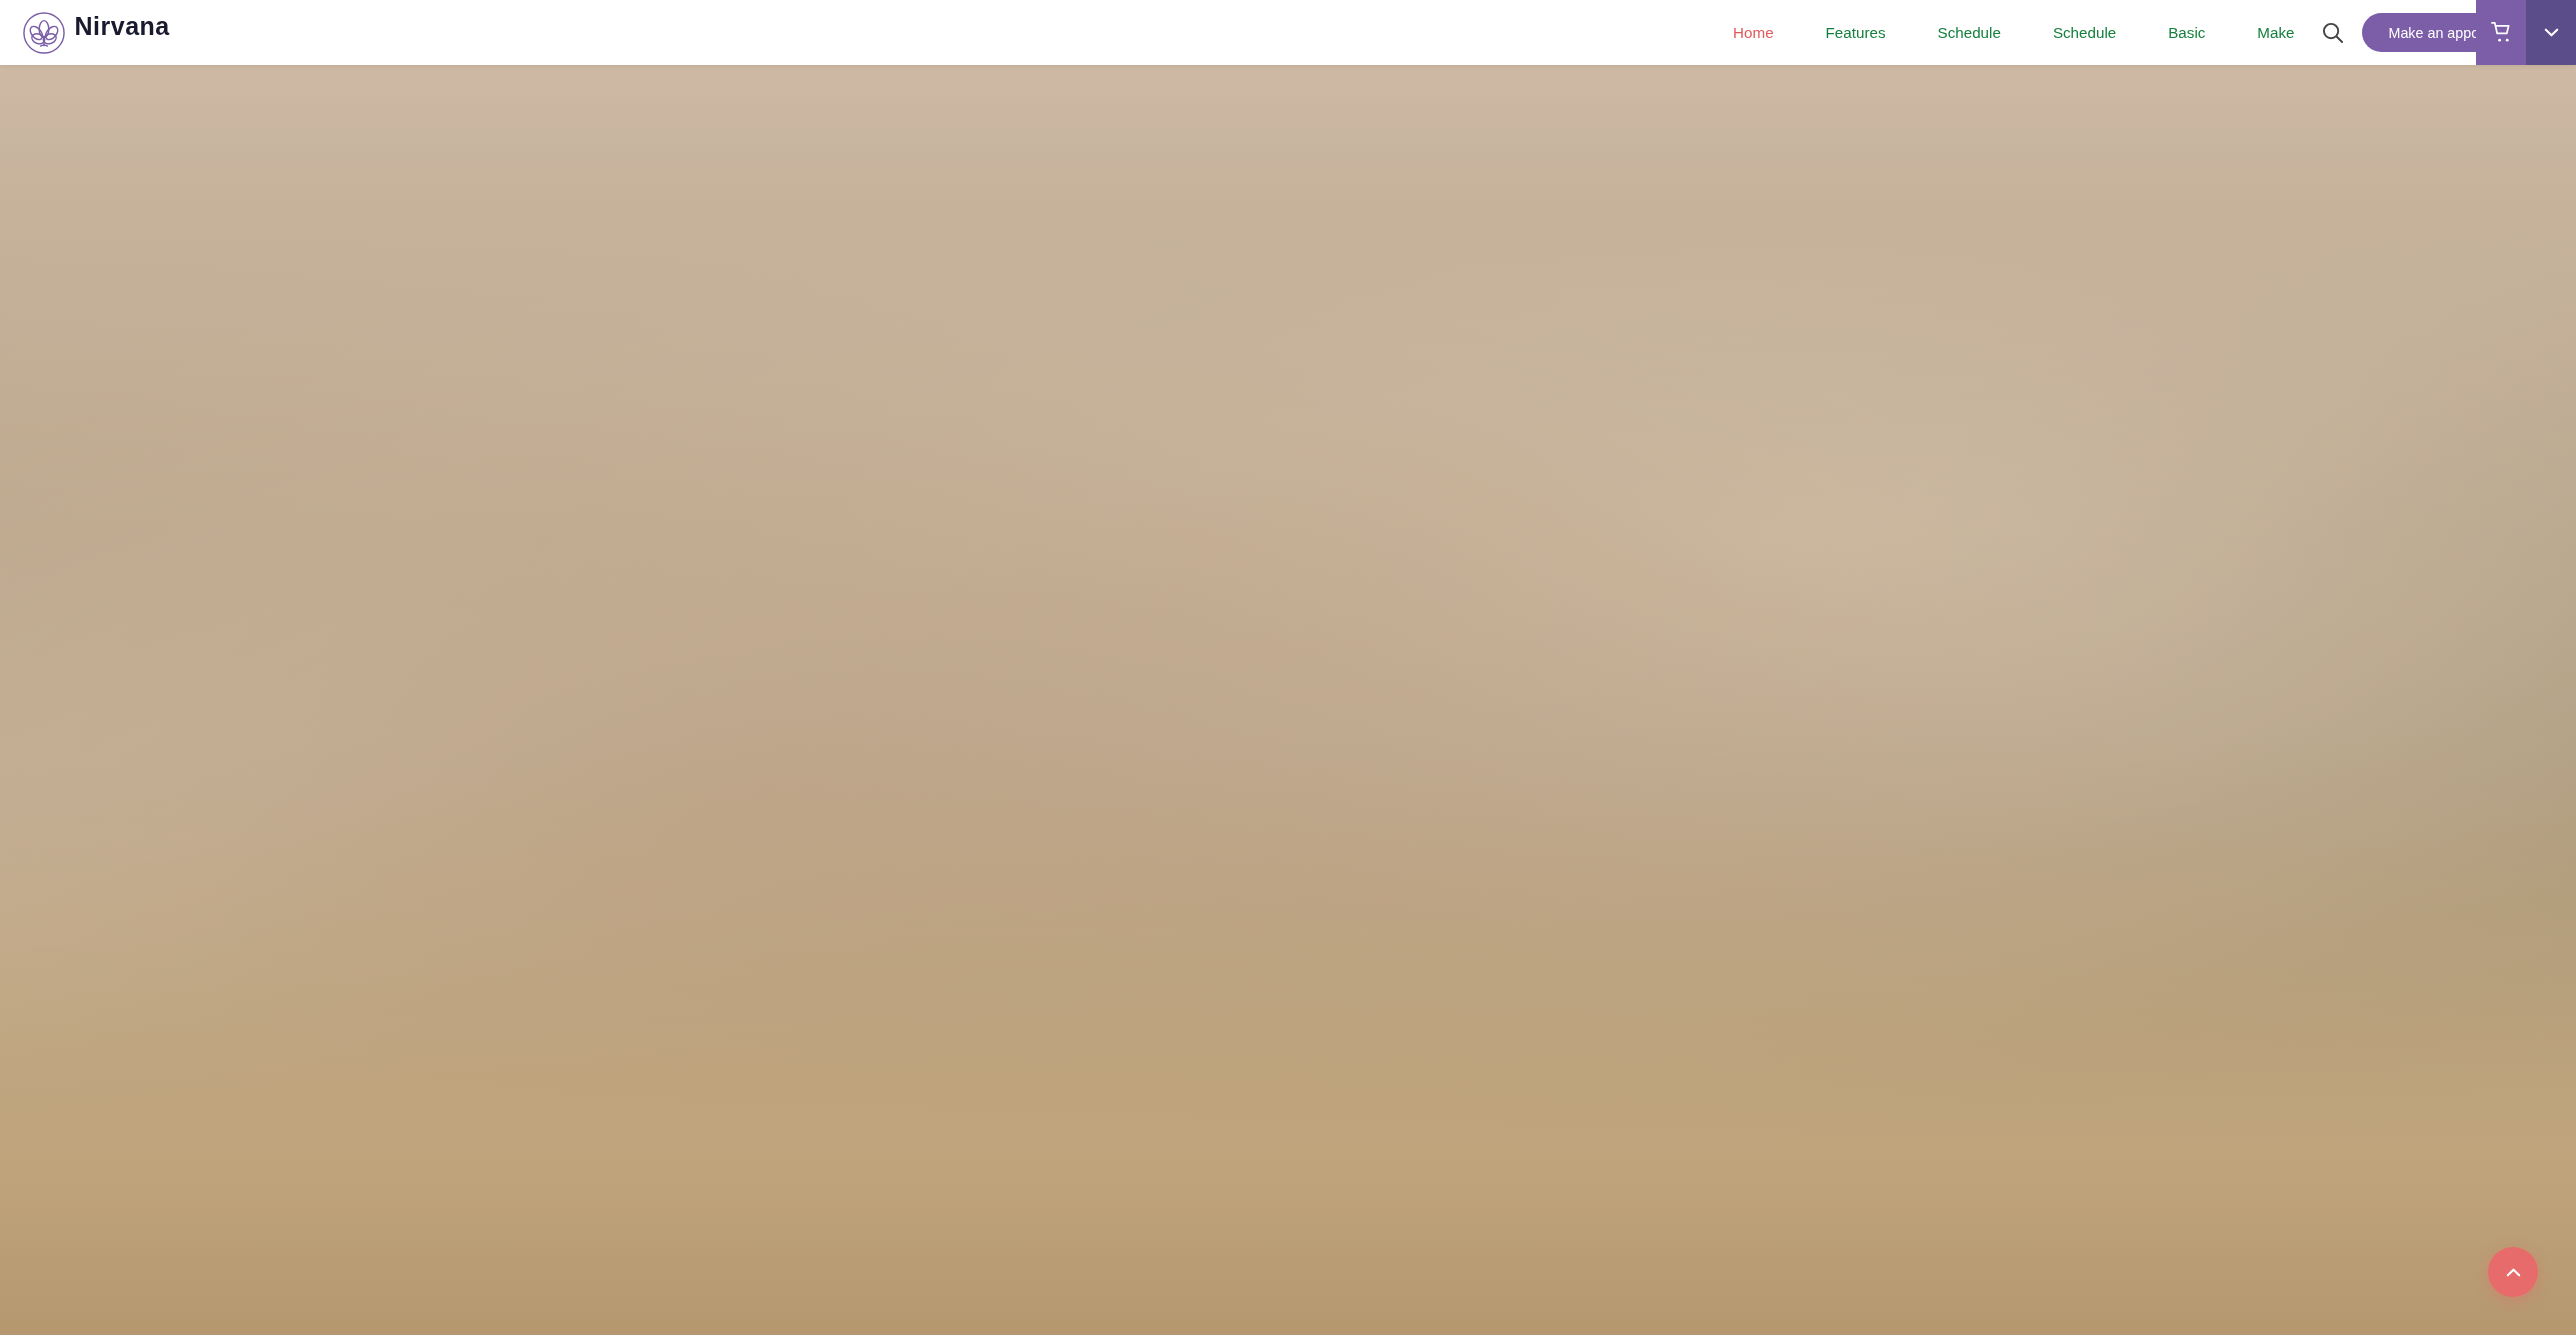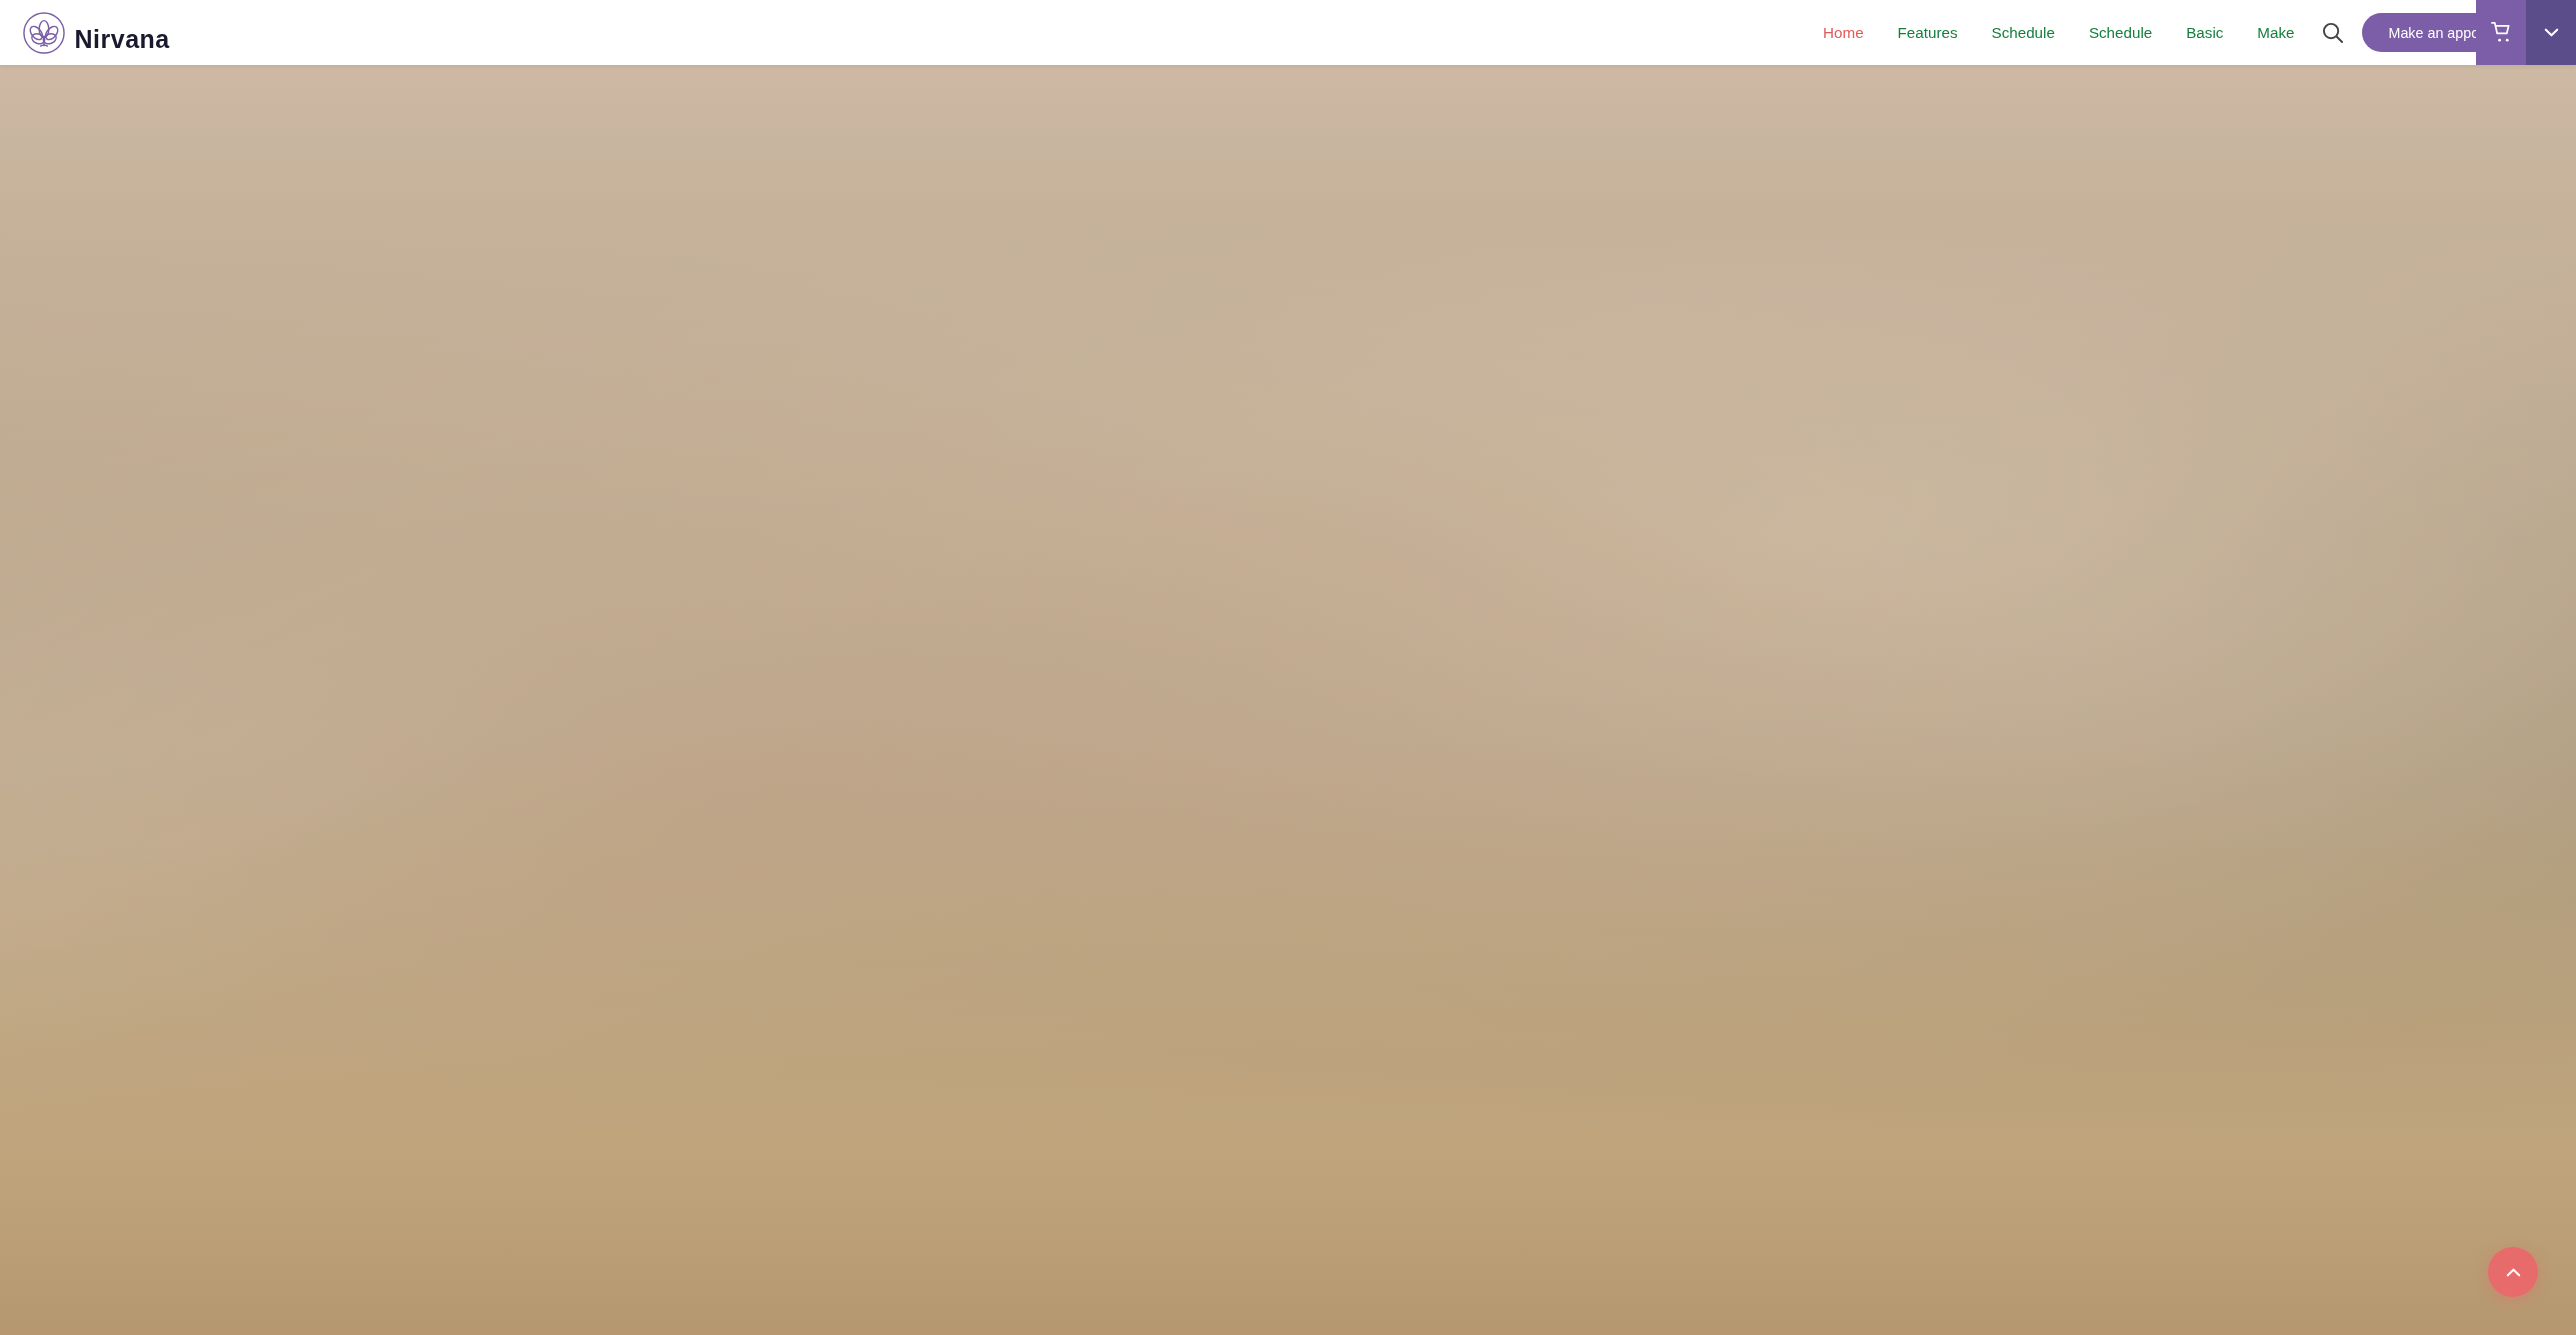--- a/index.html
+++ b/index.html
@@ -17,41 +17,41 @@
       background: #fff;
       display: flex;
       align-items: center;
       padding: 0 23px;
       z-index: 100;
       box-shadow: 0 1px 5.7px rgba(0,0,0,0.08);
     }
 
     .logo-area {
       display: flex;
-      align-items: flex-end;
+      align-items: flex-start;
       gap: 9.5px;
       margin-right: auto;
     }
 
     .logo-icon {
       width: 42px;
       height: 42px;
     }
 
     .logo-text {
       font-size: 25px;
       font-weight: 700;
       color: #1a1a2e;
       letter-spacing: 0.5px;
     }
 
     .nav-links {
       display: flex;
       align-items: center;
-      gap: 34px;
+      gap: 52px;
       list-style: none;
       margin-right: 27px;
     }
 
     .nav-links a {
       text-decoration: none;
       font-size: 15.2px;
       color: #15803d;
       font-weight: 500;
     }

